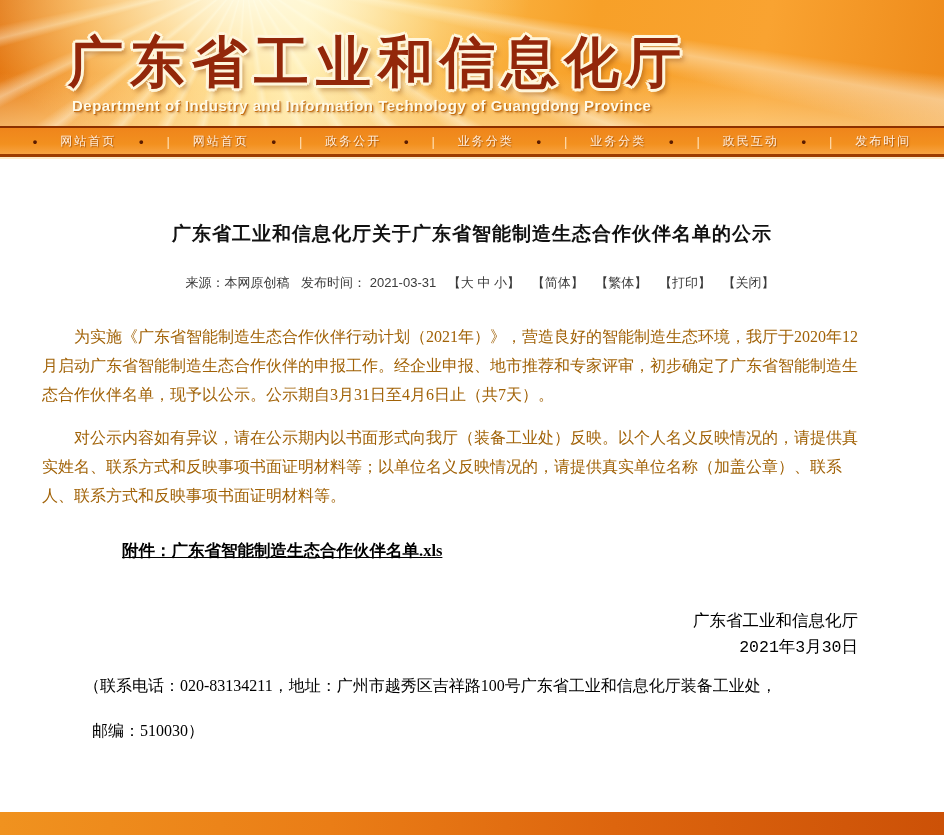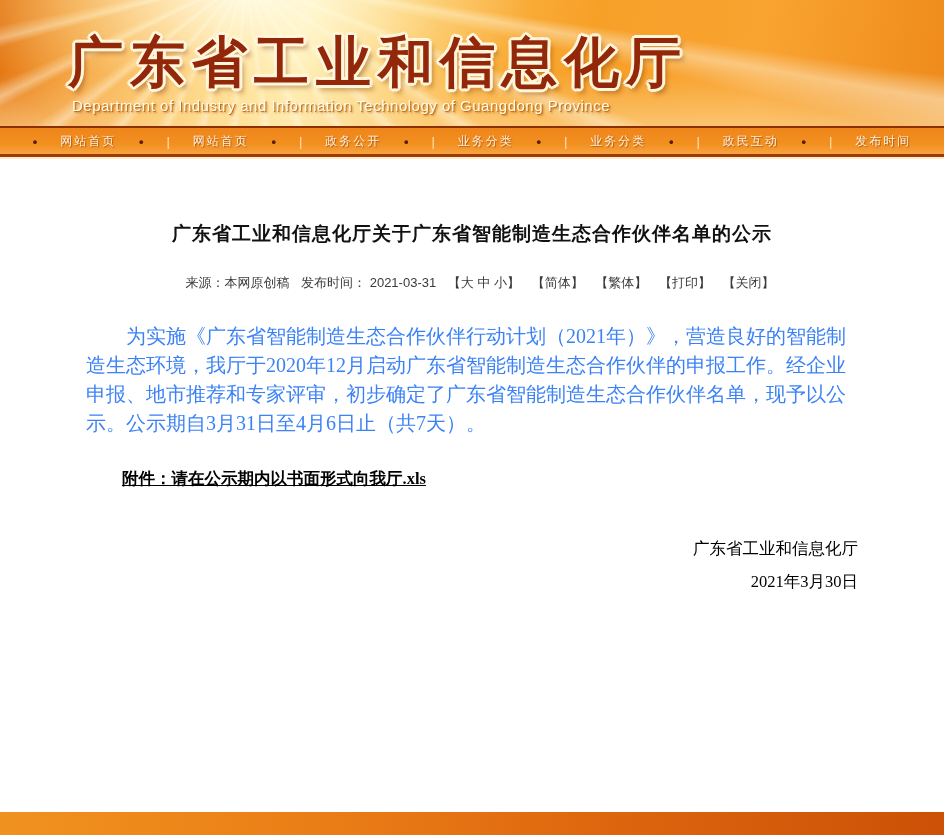--- a/index.html
+++ b/index.html
@@ -34,21 +34,21 @@
       -2px -2px 0 #fff6dc, 2px -2px 0 #fff6dc,
       -2px 2px 0 #fff6dc, 2px 2px 0 #fff6dc,
       0 -3px 0 #fff6dc, 0 3px 0 #fff6dc,
       -3px 0 0 #fff6dc, 3px 0 0 #fff6dc,
       4px 5px 5px rgba(130,55,0,0.45);
   }
   .banner-subtitle {
     position: absolute;
     left: 72px; top: 97px;
     font-size: 15px;
-    font-weight: normal;
+    font-weight: bold;
     letter-spacing: 0.5px;
     color: #fffbe9;
     text-shadow: 1px 1px 0 rgba(195,105,10,0.9), 2px 2px 2px rgba(150,70,0,0.5);
   }
 
   
   .nav {
     height: 33px;
     border-top: 2px solid #8c3000;
     border-bottom: 2px solid #fceccb;
@@ -85,46 +85,46 @@
     margin-top: 27px;
     text-align: center;
     font-size: 13px;
     color: #3a3a3a;
     padding-left: 16px;
   }
   .meta-row span { margin: 0 4px; }
   .meta-action { cursor: pointer; }
 
   .body-text {
-    margin: 30px 86px 0 86px;
-    font-family: "Liberation Serif", serif;
-    font-size: 20px;
+    margin: 30px 86px 0 42px;
+    font-family: "Liberation Serif", serif;
+    font-size: 16px;
     line-height: 29px;
-    color: #3b82f6;
+    color: #a16207;
   }
   .body-text p { text-indent: 2em; margin-bottom: 14px; }
 
   .attachment-row { margin: 30px 86px 0 122px; }
   .attachment-link {
     font-family: "Liberation Serif", serif;
     font-size: 16.5px;
     font-weight: bold;
     color: #000000;
     text-decoration: underline;
     cursor: pointer;
   }
 
   .signature-block {
     margin: 48px 86px 0 0;
     text-align: right;
     font-family: "Liberation Serif", serif;
     font-size: 16.5px;
     color: #000000;
   }
-  .signature-block .sig-date { margin-top: 11px; }
+  .signature-block .sig-date { margin-top: 4px; font-family: Liberation Mono, monospace; }
 
   .contact-block {
     margin: 18px 86px 0 84px;
     font-family: "Liberation Serif", serif;
     font-size: 16px;
     color: #000000;
   }
   .contact-line2 { margin-top: 24px; padding-left: 8px; }
 
   
@@ -198,31 +198,36 @@
     <span>发布时间： 2021-03-31</span>
     <span class="meta-action">【大 中 小】</span>
     <span class="meta-action">【简体】</span>
     <span class="meta-action">【繁体】</span>
     <span class="meta-action">【打印】</span>
     <span class="meta-action">【关闭】</span>
   </div>
 
   <div class="body-text">
     <p>为实施《广东省智能制造生态合作伙伴行动计划（2021年）》，营造良好的智能制造生态环境，我厅于2020年12月启动广东省智能制造生态合作伙伴的申报工作。经企业申报、地市推荐和专家评审，初步确定了广东省智能制造生态合作伙伴名单，现予以公示。公示期自3月31日至4月6日止（共7天）。</p>
+    <p>对公示内容如有异议，请在公示期内以书面形式向我厅（装备工业处）反映。以个人名义反映情况的，请提供真实姓名、联系方式和反映事项书面证明材料等；以单位名义反映情况的，请提供真实单位名称（加盖公章）、联系人、联系方式和反映事项书面证明材料等。</p>
   </div>
 
   <div class="attachment-row">
-    <a class="attachment-link">附件：请在公示期内以书面形式向我厅.xls</a>
+    <a class="attachment-link">附件：广东省智能制造生态合作伙伴名单.xls</a>
   </div>
 
   <div class="signature-block">
     <div>广东省工业和信息化厅</div>
     <div class="sig-date">2021年3月30日</div>
   </div>
 
+  <div class="contact-block">
+    <div>（联系电话：020-83134211，地址：广州市越秀区吉祥路100号广东省工业和信息化厅装备工业处，</div>
+    <div class="contact-line2">邮编：510030）</div>
+  </div>
 
   <div class="share-row">
     <span class="share-label">分享到:</span>
 
     <button class="share-btn wechat">
       <span>
         <svg viewBox="0 0 24 24" width="26" height="26">
           <path d="M9.3 4.2C5.8 4.2 3 6.5 3 9.4c0 1.6.9 3 2.3 4l-.6 1.9 2.1-1c.6.2 1.3.3 2 .3h.3c-.1-.4-.2-.8-.2-1.2 0-2.7 2.6-4.9 5.8-4.9h.6c-.5-2.4-3-4.3-6-4.3z" fill="#6cbf4d"></path>
           <path d="M14.9 9.5c-2.8 0-5 1.9-5 4.2s2.2 4.2 5 4.2c.6 0 1.2-.1 1.7-.3l1.9 1-.5-1.7c1.1-.8 1.9-1.9 1.9-3.2 0-2.3-2.3-4.2-5-4.2z" fill="#8ed06a"></path>
           <circle cx="7.2" cy="8.2" r="0.9" fill="#ffffff"></circle>

